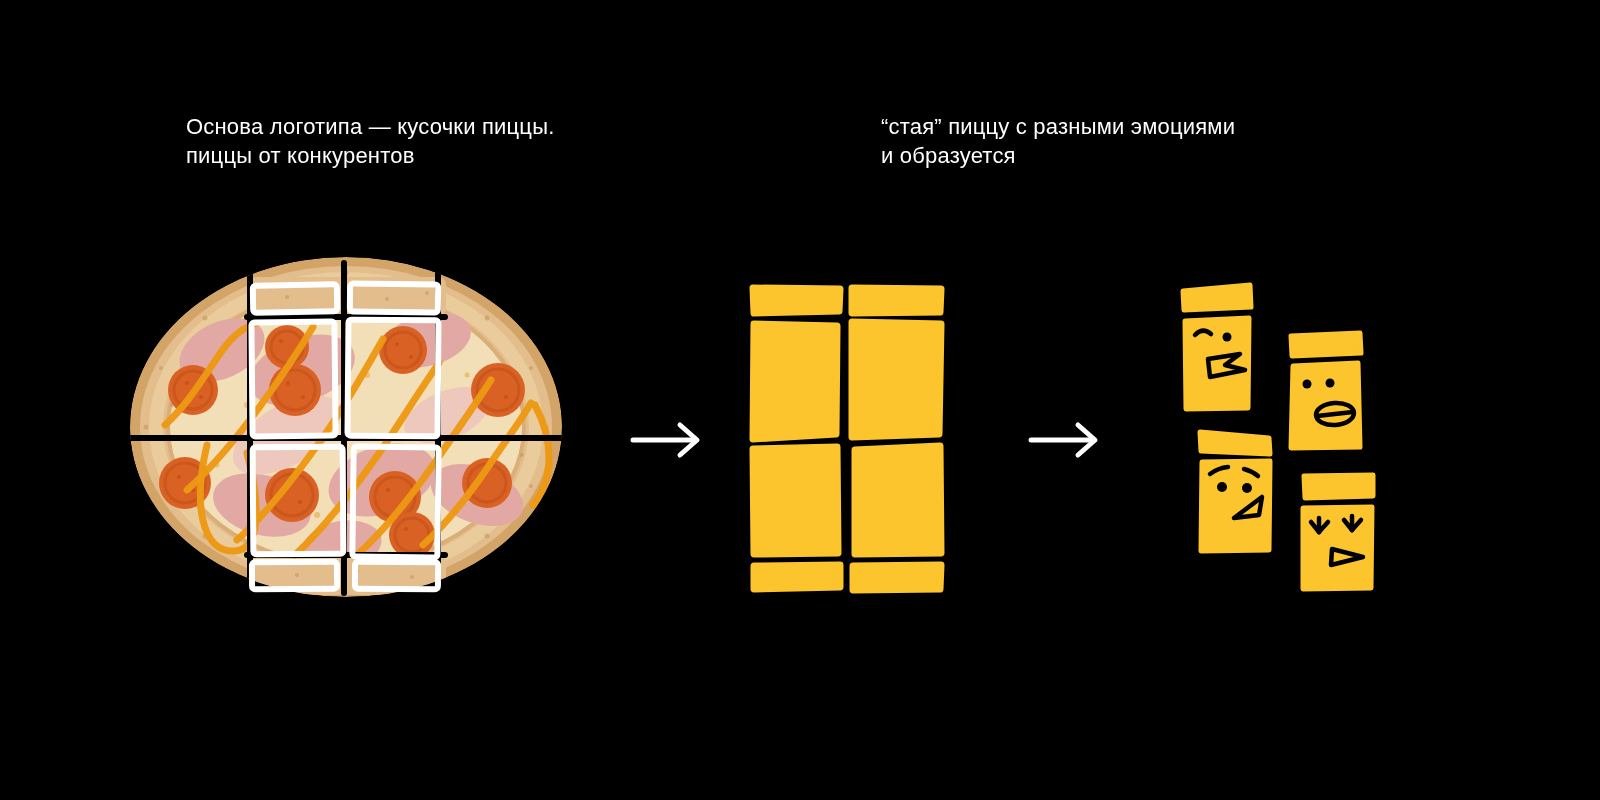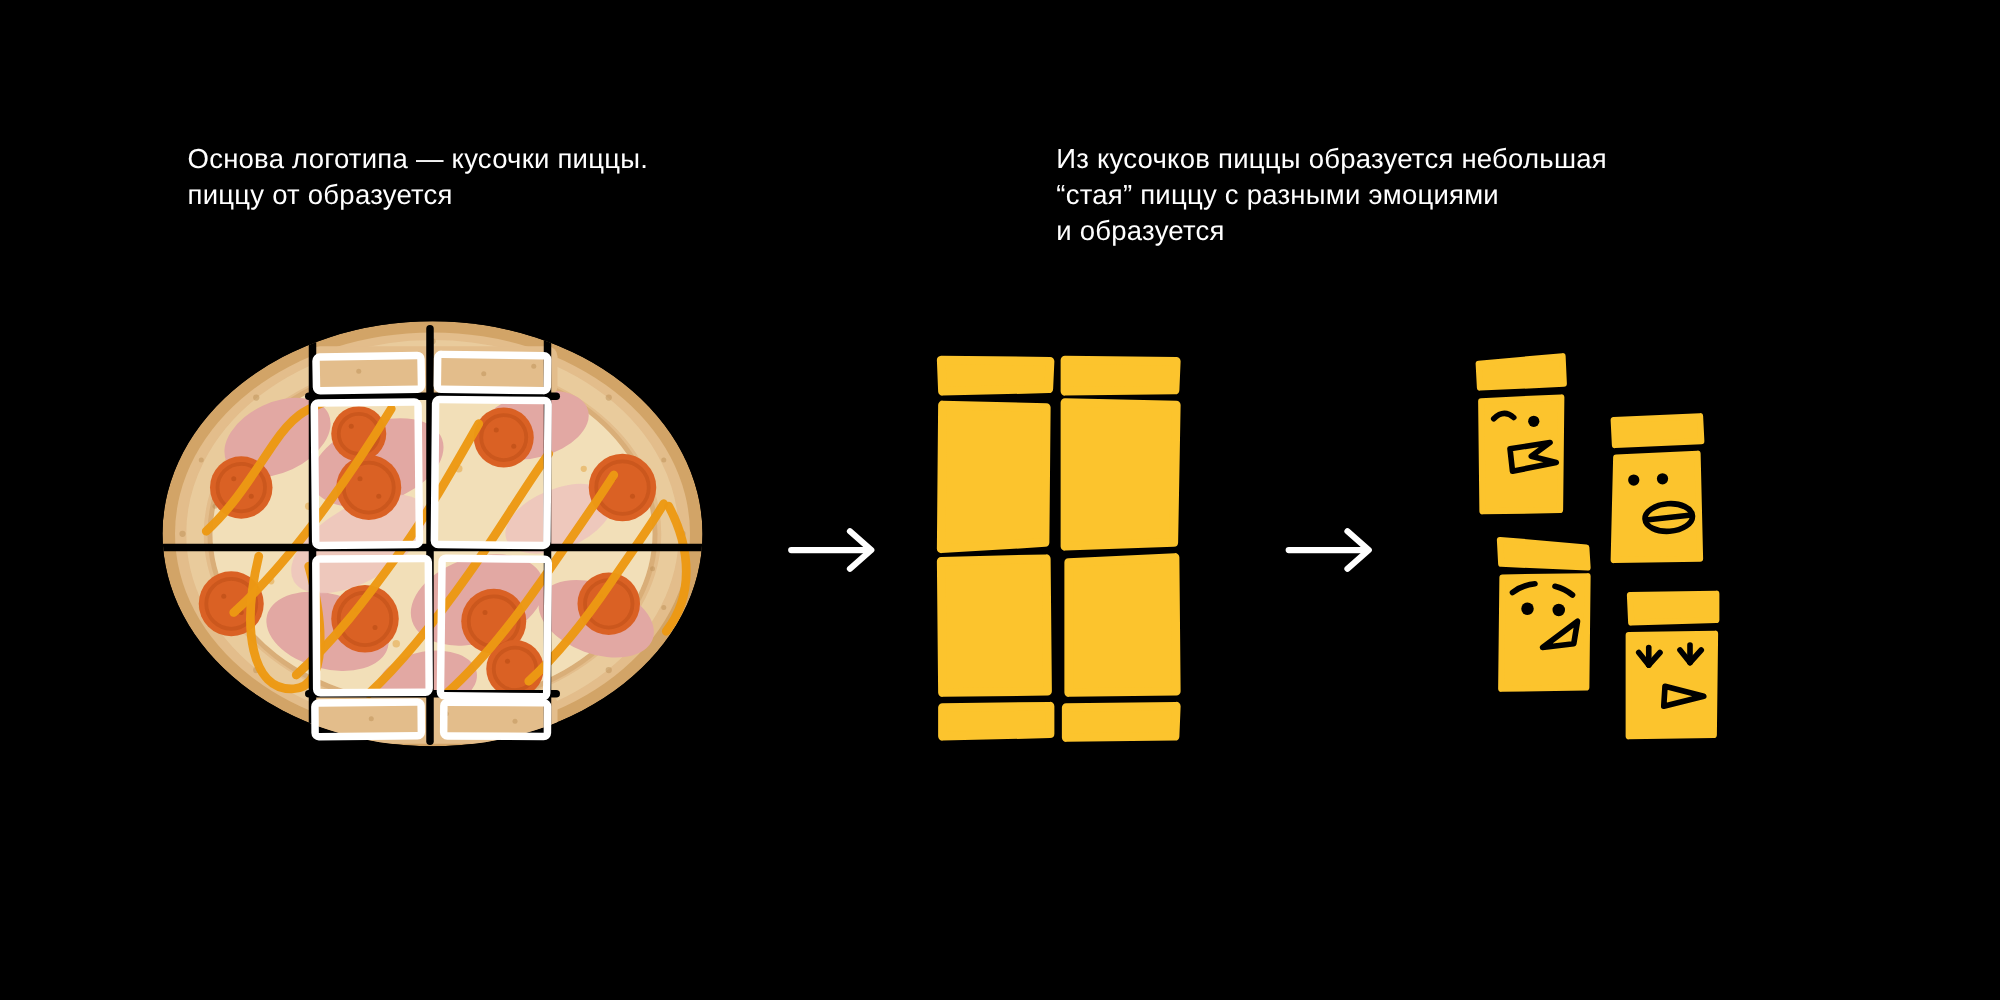--- a/index.html
+++ b/index.html
@@ -6,21 +6,21 @@
     --background:#000000; --text:#ffffff; --accent-yellow:#fcc42d;
     --outline-white:#ffffff; --face-black:#000000;
     --crust:#e3bd8b; --crust-edge:#d2a467; --crust-light:#ecd4a8;
     --cheese:#f2dfb8; --ham:#e2a8a3; --ham-light:#edc4bc;
     --pepperoni:#da6124; --pepperoni-dark:#bb4d16; --sauce:#ec9913;
   }
   html,body{margin:0;padding:0;background:var(--background);}
   .canvas{position:relative;width:1600px;height:800px;background:var(--background);overflow:hidden;
           font-family:"Liberation Sans",sans-serif;}
   .note{position:absolute;color:var(--text);font-size:22px;line-height:29px;font-weight:500;
-        letter-spacing:.2px;white-space:nowrap;}
+        letter-spacing:.2px;white-space:nowrap;margin-left:36px;}
   .note span{display:block;}
   .note-left{left:150px;top:90px;}
   .note-right{left:845px;top:90px;}
   .fig{position:absolute;}
   
   .white-box{fill:none;stroke:var(--outline-white);stroke-width:6;stroke-linejoin:round;}
   .cut{fill:none;stroke:var(--background);stroke-width:6;stroke-linecap:round;}
   .yellow-piece{fill:var(--accent-yellow);stroke:var(--accent-yellow);stroke-width:7;stroke-linejoin:round;}
   .bird-piece{fill:var(--accent-yellow);stroke:var(--accent-yellow);stroke-width:5;stroke-linejoin:round;}
   .face{fill:none;stroke:var(--face-black);stroke-width:4.5;stroke-linecap:round;stroke-linejoin:round;}
@@ -34,25 +34,24 @@
   .speck{fill:#b98c52;opacity:.45;}
   .grease{fill:#e09a2a;opacity:.45;}
 </style>
 </head>
 <body>
 
 <div class="canvas">
 
   <p class="note note-left">
     <span>Основа логотипа — кусочки пиццы.</span>
-    <span>пиццу от образуется</span>
+    <span>пиццы от конкурентов</span>
   </p>
 
   <p class="note note-right">
-    <span>Из кусочков пиццы образуется небольшая</span>
     <span>“стая” пиццу с разными эмоциями</span>
     <span>и образуется</span>
   </p>
 
   <svg class="fig" style="left:127px;top:255px;" width="440" height="346" viewBox="0 0 440 346">
     <defs>
       <clipPath id="pizzaClip">
           <ellipse cx="219" cy="172" rx="216" ry="170"></ellipse>
         </clipPath>
     </defs>

